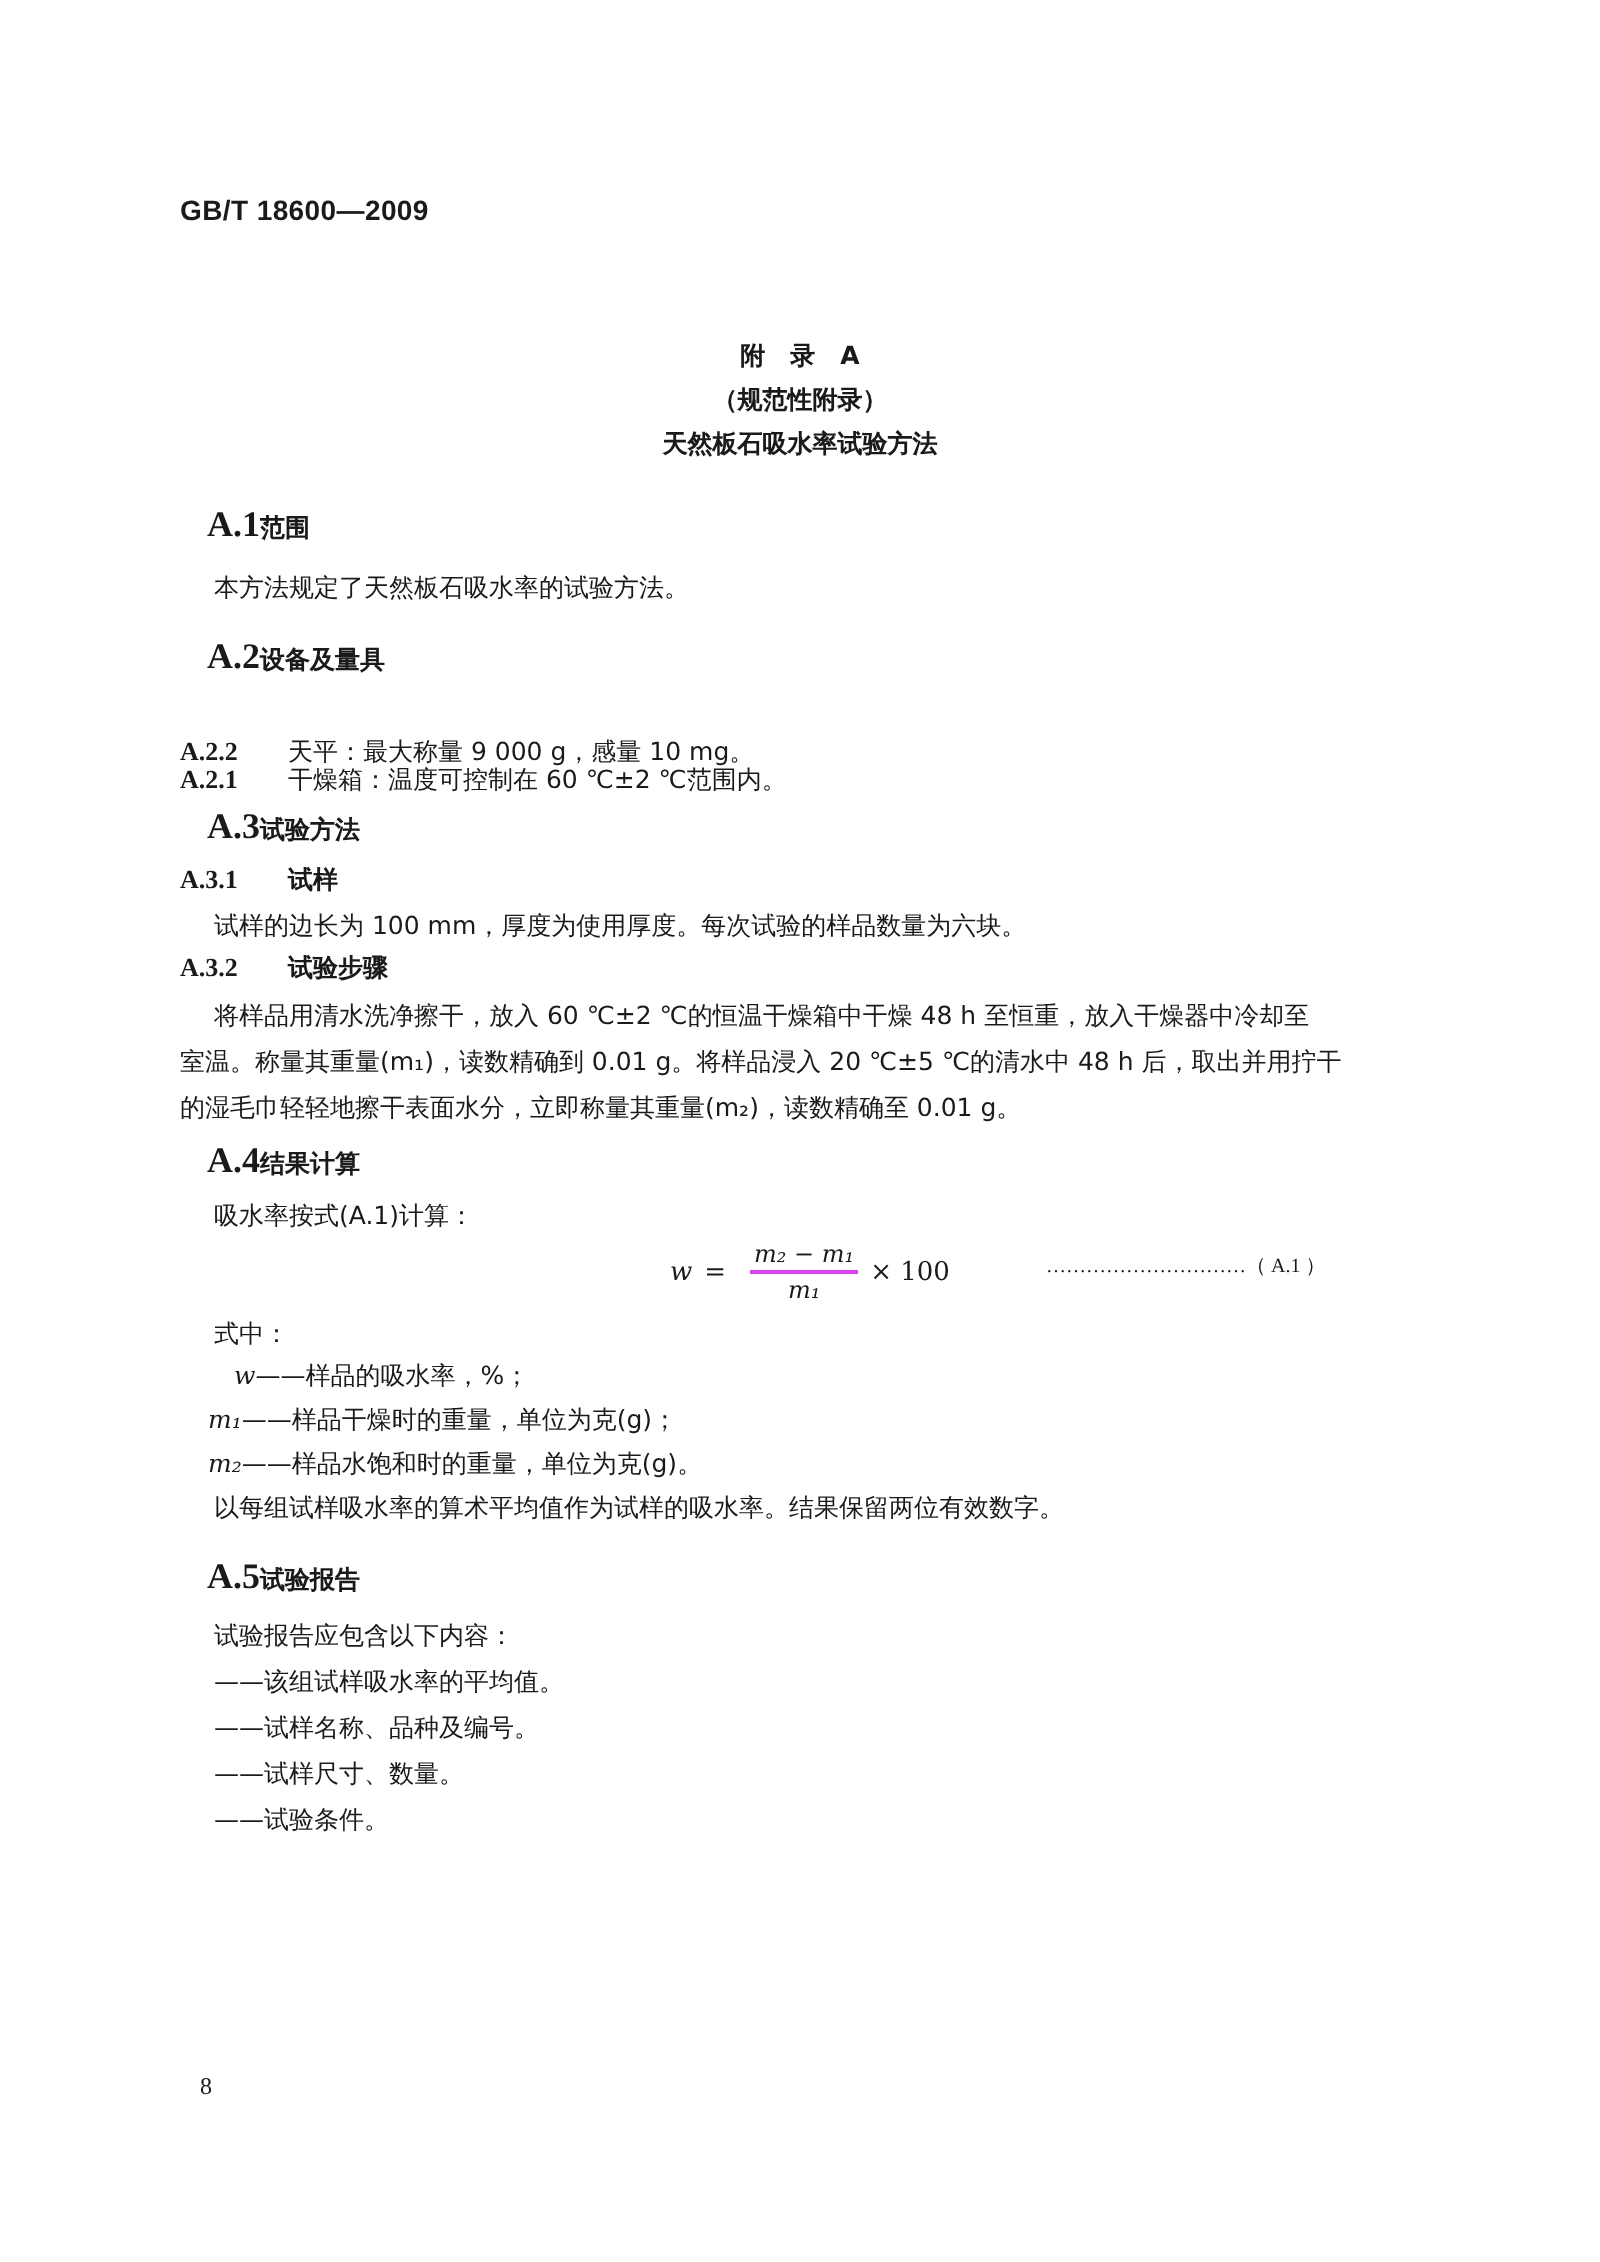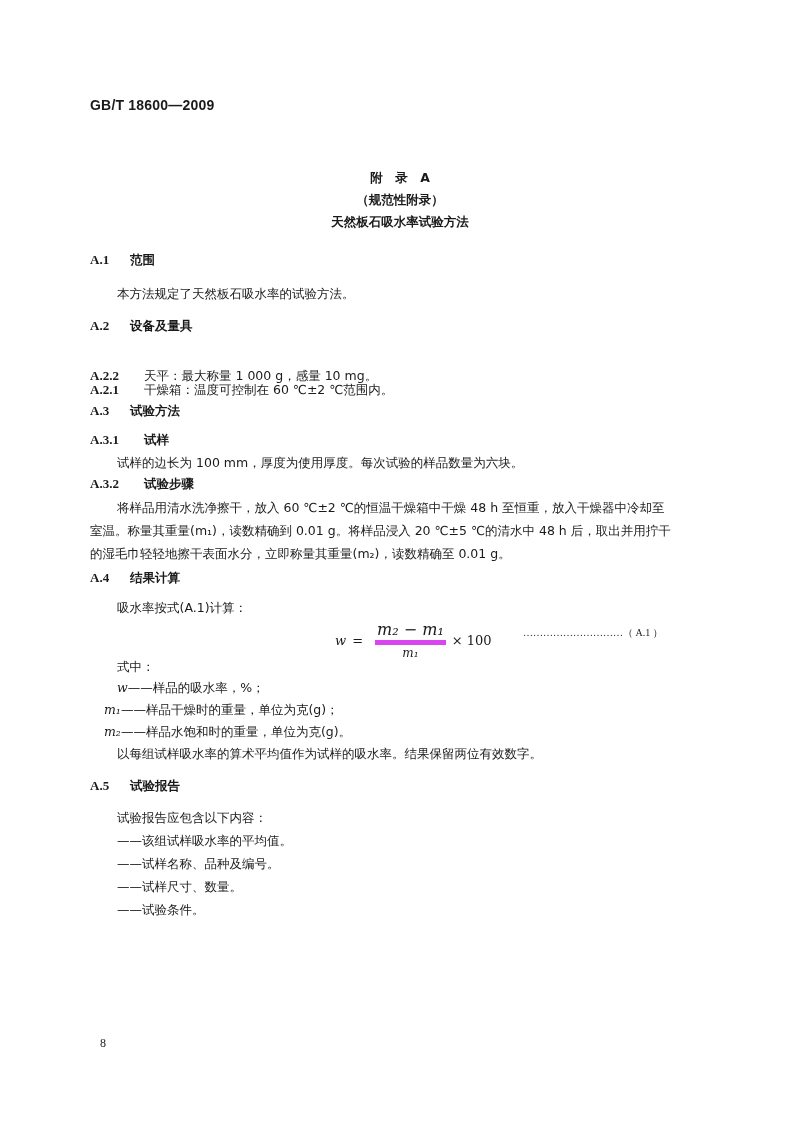--- a/index.html
+++ b/index.html
@@ -5,30 +5,30 @@
     html, body { margin: 0; padding: 0; background: #ffffff; }
     body {
       width: 800px; height: 1131px; position: relative; overflow: hidden;
       font-family: "DejaVu Serif", "Liberation Serif", serif;
       color: #1a1a1a;
     }
     .abs { position: absolute; white-space: nowrap; }
     .std-code { left: 90px; top: 97px; font-family: "Liberation Sans", sans-serif; font-weight: bold; font-size: 14px; letter-spacing: 0.2px; }
     .ann-title { left: 0; width: 800px; text-align: center; font-family: "DejaVu Sans", sans-serif; font-weight: bold; font-size: 12.5px; }
     .h-sec { left: 90px; font-family: "DejaVu Sans", sans-serif; font-weight: bold; font-size: 12.5px; }
-    .h-sec .num { font-family: "Liberation Serif", serif; font-weight: bold; font-size: 13px; display: inline-block; width: 40px; }
+    .h-sec .num { font-family: "Liberation Serif", serif; font-weight: bold; font-size: 18px; display: inline-block; width: 40px; text-align: right; }
     .h-sub { left: 90px; font-family: "DejaVu Sans", sans-serif; font-size: 12.5px; }
     .h-sub .num { font-family: "Liberation Serif", serif; font-weight: bold; font-size: 13px; display: inline-block; width: 54px; }
     .h-sub.bold { font-weight: bold; }
     .para { left: 90px; font-family: "DejaVu Sans", sans-serif; font-size: 12.5px; line-height: 23px; }
-    .indent { left: 117px; }
+    .indent { left: 107px; }
     .formula { left: 335px; top: 620px; font-family: "DejaVu Serif", serif; font-size: 13px; display: flex; align-items: center; }
     .formula .var { font-style: italic; }
     .frac { display: inline-flex; flex-direction: column; align-items: center; margin: 0 6px; }
-    .frac .numr { border-bottom: 5px solid #d946ef; padding: 0 2px 1px; font-size: 16px; }
+    .frac .numr { border-bottom: 2px solid #d946ef; padding: 0 2px 1px; font-size: 12px; }
     .frac .den { padding-top: 1px; font-size: 12px; }
     .eq-label { left: 523px; top: 626px; font-family: "Liberation Serif", serif; font-size: 10px; }
     .page-num { left: 100px; top: 1036px; font-family: "Liberation Serif", serif; font-size: 12px; }
   </style>
 </head>
 <body>
 
 <div class="abs std-code">GB/T 18600—2009</div>
 
 <div class="abs ann-title" style="top:170px;">附　录　A</div>
@@ -40,21 +40,21 @@
 </div>
 <div class="abs para indent" style="top:282px;">本方法规定了天然板石吸水率的试验方法。</div>
 
 <div class="abs h-sec" style="top:318px;">
   <span class="num">A.2</span><span>设备及量具</span>
 </div>
 <div class="abs h-sub" style="top:346px;margin-top:36px;">
   <span class="num">A.2.1</span><span>干燥箱：温度可控制在 60 ℃±2 ℃范围内。</span>
 </div>
 <div class="abs h-sub" style="top:368px;">
-  <span class="num">A.2.2</span><span>天平：最大称量 1 000 g，感量 10 mg。</span>
+  <span class="num">A.2.2</span><span>天平：最大称量 9 000 g，感量 10 mg。</span>
 </div>
 
 <div class="abs h-sec" style="top:403px;">
   <span class="num">A.3</span><span>试验方法</span>
 </div>
 <div class="abs h-sub bold" style="top:432px;">
   <span class="num">A.3.1</span><span>试样</span>
 </div>
 <div class="abs para indent" style="top:451px;">试样的边长为 100 mm，厚度为使用厚度。每次试验的样品数量为六块。</div>
 <div class="abs h-sub bold" style="top:476px;">

